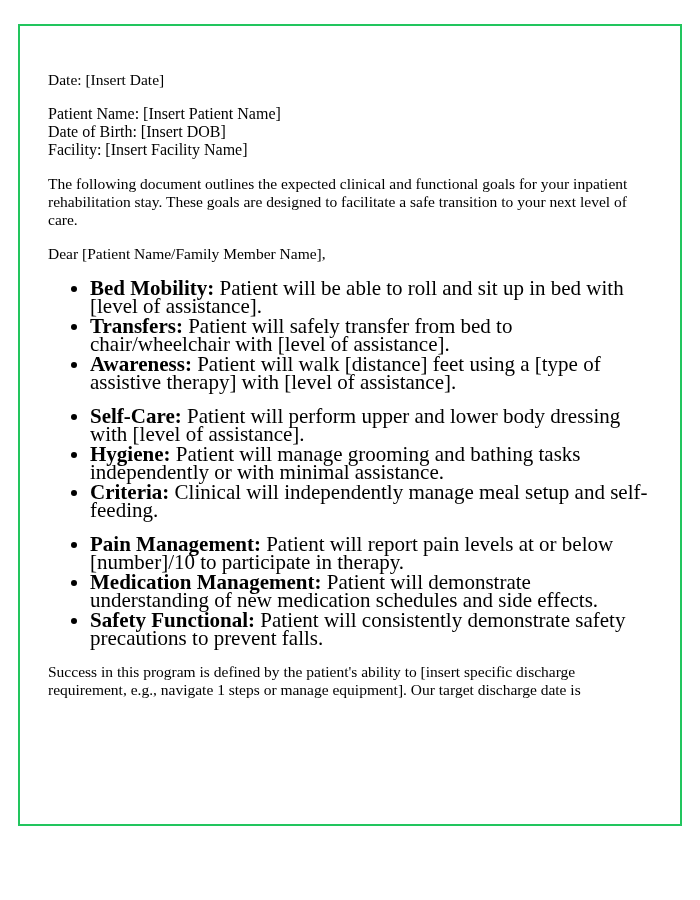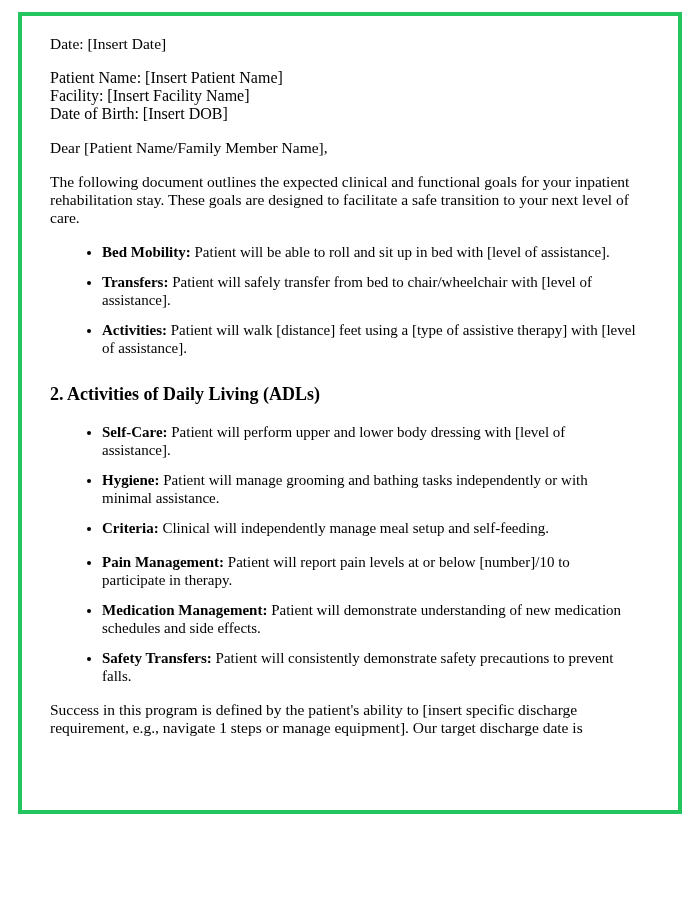--- a/index.html
+++ b/index.html
@@ -11,27 +11,27 @@
     width: 700px;
     height: 900px;
     position: relative;
     font-family: "Liberation Serif", "DejaVu Serif", serif;
     color: #000000;
     overflow: hidden;
   }
   .page {
     position: absolute;
     left: 18px;
-    top: 12px;
+    top: 24px;
     width: 664px;
     height: 802px;
-    border: 4px solid #22c55e;
+    border: 2px solid #22c55e;
     box-sizing: border-box;
     background: #ffffff;
-    padding: 19px 30px 0 28px;
+    padding: 45px 30px 0 28px;
     overflow: hidden;
   }
   .para {
     font-size: 15.5px;
     line-height: 18px;
     margin: 0 0 16px 0;
   }
   .line {
     font-size: 16px;
     line-height: 18px;
@@ -44,60 +44,59 @@
     line-height: 22px;
     font-weight: bold;
     margin: 26px 0 18px 0;
   }
   ul.goal-list {
     margin: 0 0 16px 0;
     padding: 0 0 0 40px;
     list-style-type: disc;
   }
   ul.goal-list li {
-    font-size: 15px;
+    font-size: 21px;
     line-height: 18px;
-    margin: 12px;
+    margin: 2px;
     padding: 0;
   }
   .goal-label {
     font-weight: bold;
   }
 </style>
 </head>
 <body>
 
 <div class="page">
 
   <div class="para">Date: [Insert Date]</div>
 
   <div class="block">
     <div class="line">Patient Name: [Insert Patient Name]</div>
+    <div class="line">Date of Birth: [Insert DOB]</div>
     <div class="line">Facility: [Insert Facility Name]</div>
-    <div class="line">Date of Birth: [Insert DOB]</div>
   </div>
 
+  <div class="para">The following document outlines the expected clinical and functional goals for your inpatient rehabilitation stay. These goals are designed to facilitate a safe transition to your next level of care.</div>
+
   <div class="para">Dear [Patient Name/Family Member Name],</div>
-
-  <div class="para">The following document outlines the expected clinical and functional goals for your inpatient rehabilitation stay. These goals are designed to facilitate a safe transition to your next level of care.</div>
 
   <ul class="goal-list">
     <li><span class="goal-label">Bed Mobility:</span> <span>Patient will be able to roll and sit up in bed with [level of assistance].</span></li>
     <li><span class="goal-label">Transfers:</span> <span>Patient will safely transfer from bed to chair/wheelchair with [level of assistance].</span></li>
-    <li><span class="goal-label">Activities:</span> <span>Patient will walk [distance] feet using a [type of assistive therapy] with [level of assistance].</span></li>
+    <li><span class="goal-label">Awareness:</span> <span>Patient will walk [distance] feet using a [type of assistive therapy] with [level of assistance].</span></li>
   </ul>
 
-  <h2 class="section-title">2. Activities of Daily Living (ADLs)</h2>
   <ul class="goal-list">
     <li><span class="goal-label">Self-Care:</span> <span>Patient will perform upper and lower body dressing with [level of assistance].</span></li>
     <li><span class="goal-label">Hygiene:</span> <span>Patient will manage grooming and bathing tasks independently or with minimal assistance.</span></li>
     <li><span class="goal-label">Criteria:</span> <span>Clinical will independently manage meal setup and self-feeding.</span></li>
   </ul>
 
   <ul class="goal-list">
     <li><span class="goal-label">Pain Management:</span> <span>Patient will report pain levels at or below [number]/10 to participate in therapy.</span></li>
     <li><span class="goal-label">Medication Management:</span> <span>Patient will demonstrate understanding of new medication schedules and side effects.</span></li>
-    <li><span class="goal-label">Safety Transfers:</span> <span>Patient will consistently demonstrate safety precautions to prevent falls.</span></li>
+    <li><span class="goal-label">Safety Functional:</span> <span>Patient will consistently demonstrate safety precautions to prevent falls.</span></li>
   </ul>
 
   <div class="para">Success in this program is defined by the patient's ability to [insert specific discharge requirement, e.g., navigate 1 steps or manage equipment]. Our target discharge date is</div>
 
 </div>
 
 </body></html>

